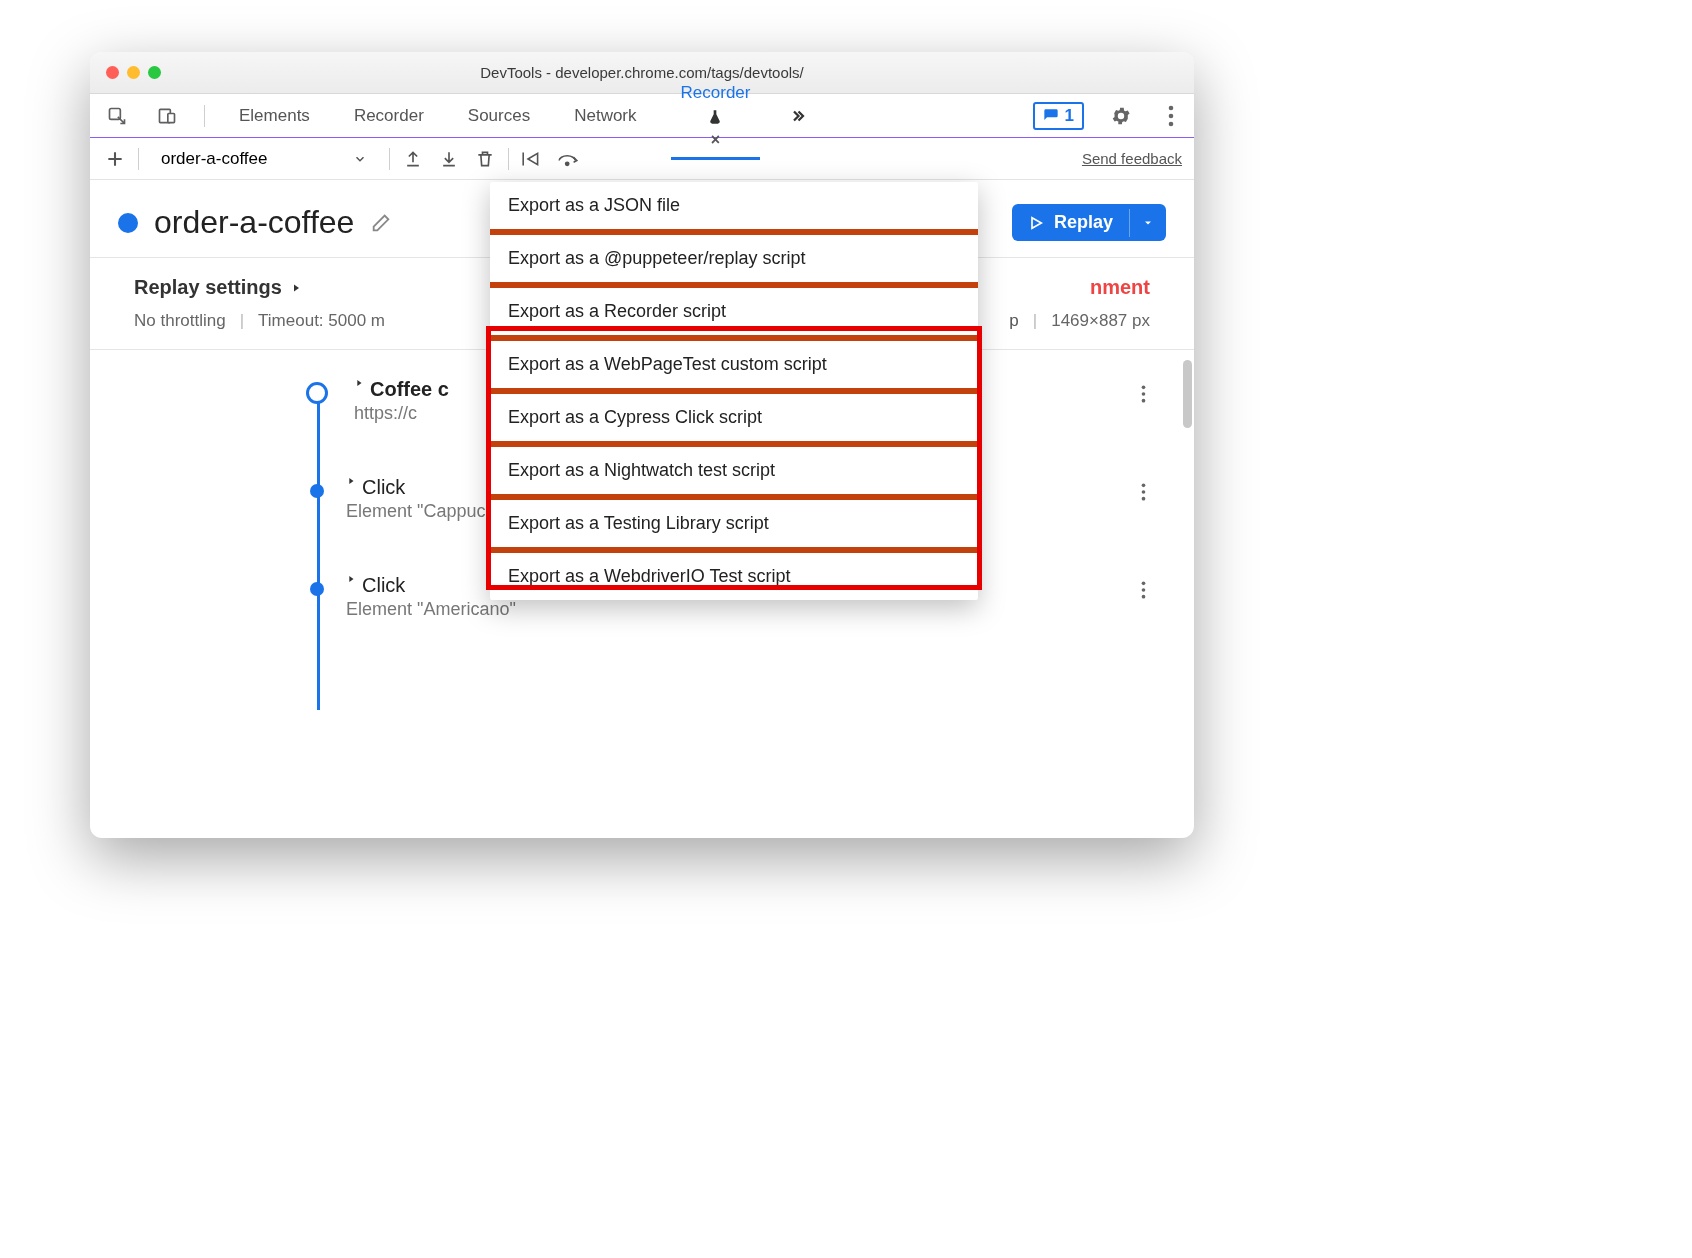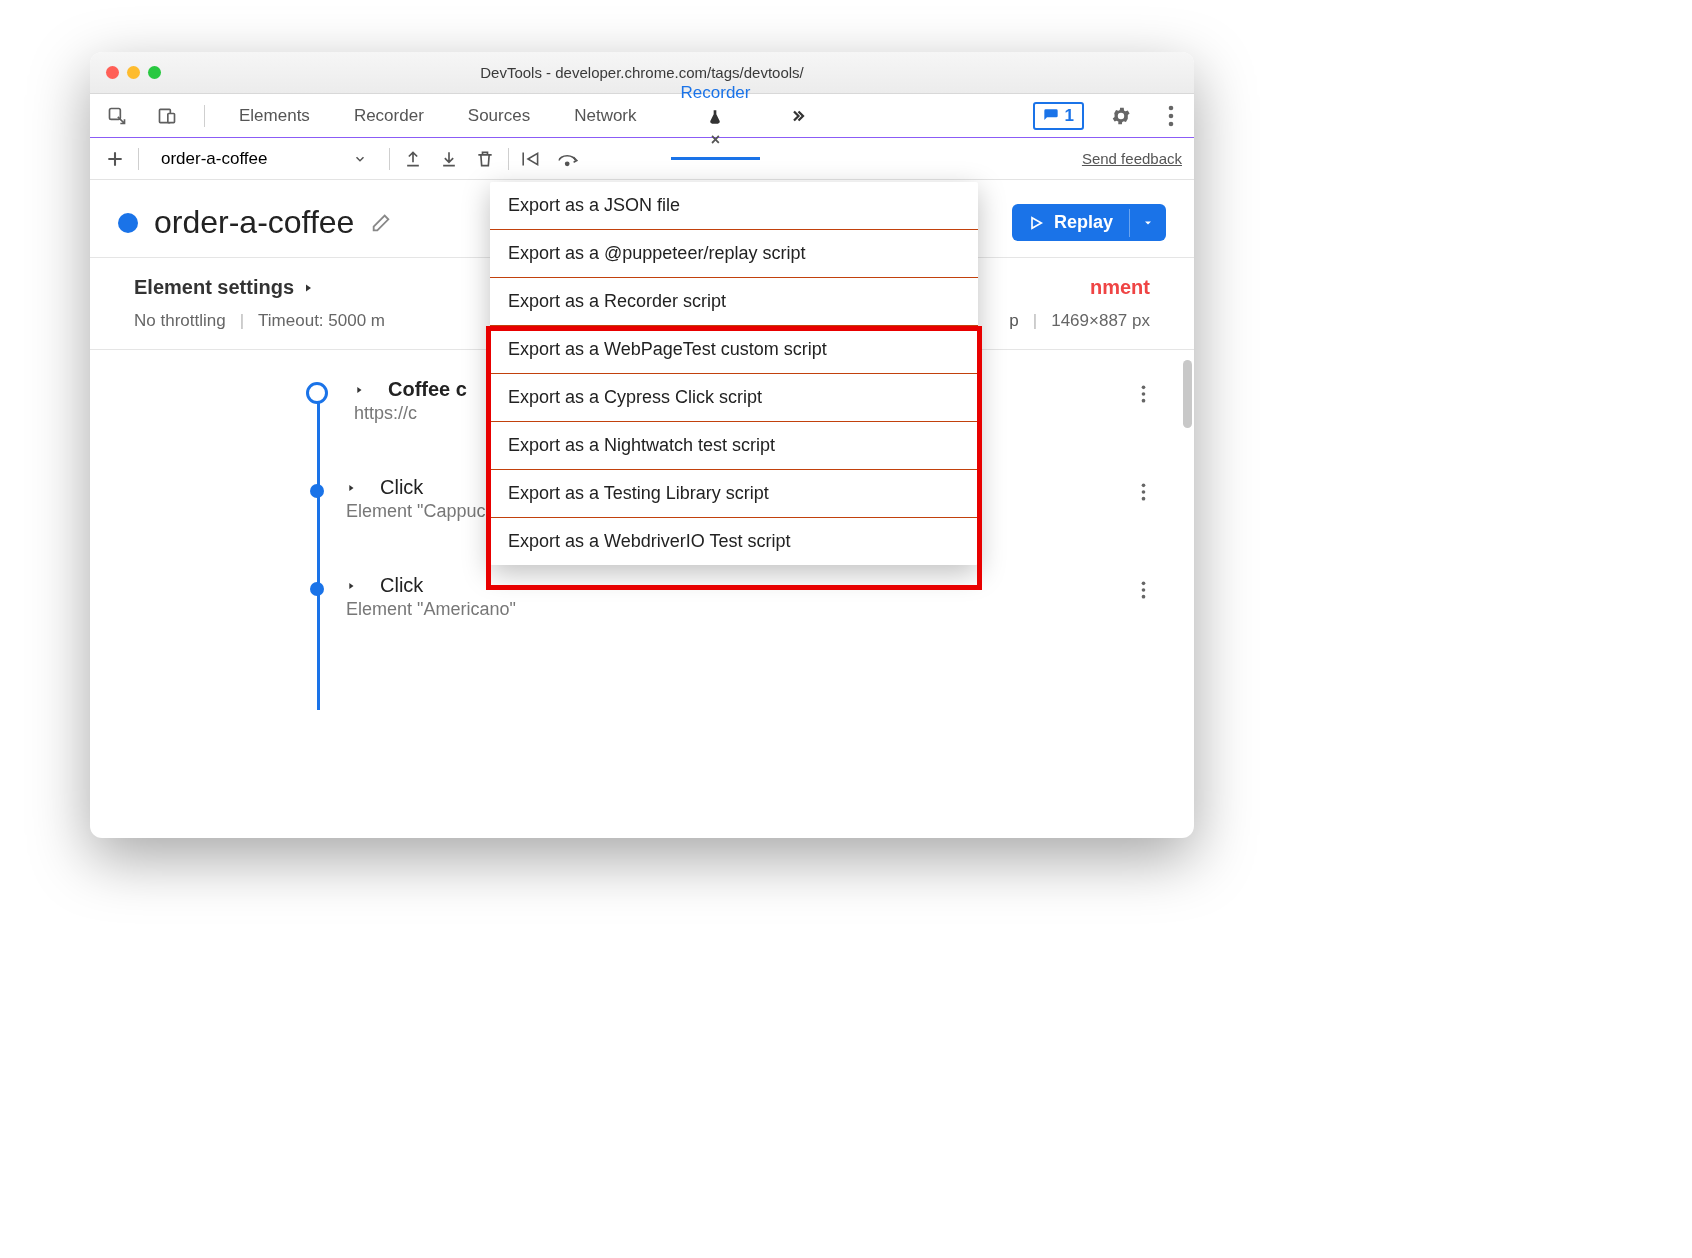--- a/index.html
+++ b/index.html
@@ -105,42 +105,42 @@
   
   .timeline-wrap { position:relative; padding:28px 44px 0 44px; height:360px; overflow:hidden;}
   .line { position:absolute; left: 227px; top:36px; bottom:0; width:3px; background:#1a73e8; }
   .step { display:flex; align-items:flex-start; gap:22px; margin-bottom:52px; position:relative;}
   .marker {
     width:22px; height:22px; border:3px solid #1a73e8; border-radius:50%; background:#fff;
     position:relative; left:172px; flex:0 0 auto; margin-top:4px;
   }
   .marker.filled { background:#1a73e8; width:14px; height:14px; border:none; left:176px; margin-top:8px;}
   .step-body { margin-left:176px; }
-  .step-body .line1 { font-size:20px; font-weight:700; display:flex; align-items:center; gap:24px; color:#222;}
+  .step-body .line1 { font-size:20px; font-weight:700; display:flex; gap:6px; color:#222;}
   .step-body .line1.normal { font-weight:400; }
   .step-body .line2 { font-size:18px; color:#777; margin-top:2px;}
   .kebab { position:absolute; right:4px; top:6px; color:#666; }
   .scrollbar-thumb {
     position:absolute; right:2px; top:10px; width:9px; height:68px;
     background:#c8c8c8; border-radius:5px;
   }
   
   .exportmenu {
     position:absolute;
     left: 400px; top: 130px;
     width: 488px;
     background:#fff;
     box-shadow: 0 8px 28px rgba(0,0,0,.25);
     border-radius:2px;
     z-index:50;
   }
   .exportmenu .item {
     padding: 13px 18px;
     font-size:18px; color:#222;
-    border-bottom:1px solid #c2410c;
+    border-bottom:6px solid #c2410c;
   }
   .exportmenu .item:last-child { border-bottom:none; }
   
   .redbox {
     position:absolute;
     left: 396px; top: 274px;
     width: 496px; height: 264px;
     border: 5px solid #e80000;
     z-index:60;
     pointer-events:none;
@@ -280,21 +280,21 @@
       <div class="caret">
         <svg width="12" height="12" viewBox="0 0 24 24" fill="#fff">
             <path d="M6 9l6 6 6-6z"></path>
           </svg>
       </div>
     </div>
   </div>
 
   <div class="settings">
     <h3>
-      <span>Element settings</span>
+      <span>Replay settings</span>
       <span>
         <svg width="12" height="12" viewBox="0 0 24 24" fill="#333">
             <path d="M8 5l10 7-10 7z"></path>
           </svg>
       </span>
       <span style="margin-left:auto;font-size:20px;font-weight:600;color:#ef4444">nment</span>
     </h3>
     <div class="row">
       <span>No throttling</span>
       <span class="sep">|</span>

